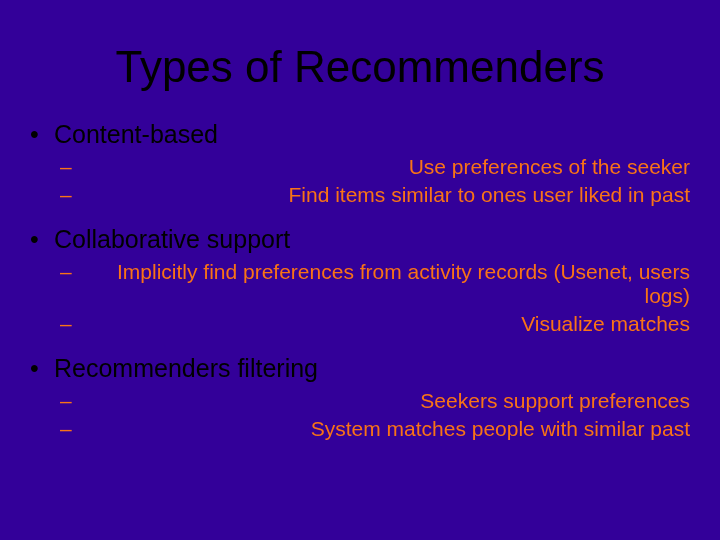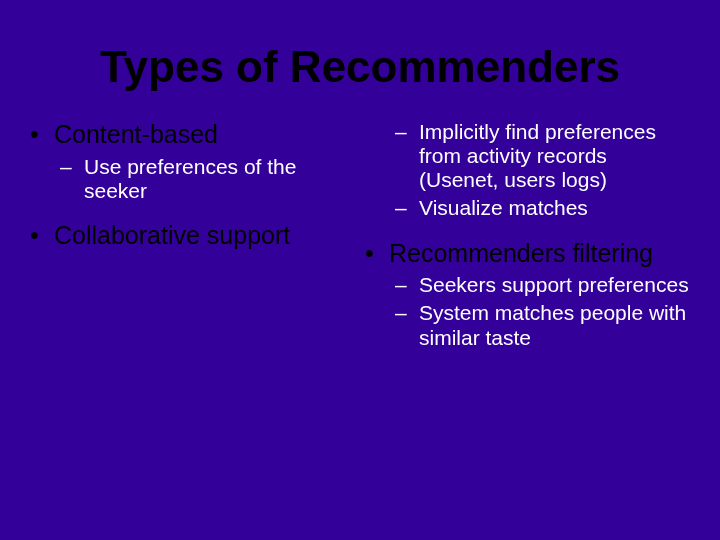--- a/index.html
+++ b/index.html
@@ -18,24 +18,25 @@
     box-sizing: border-box;
     position: relative;
   }
   .title {
     font-family: Verdana, Geneva, sans-serif;
     font-size: 44px;
     color: #000000;
     text-align: center;
     padding-top: 42px;
     padding-bottom: 28px;
-    font-weight: 700;
+    font-weight: 400;
   }
   .columns {
     display: flex;
+    flex-direction: column;
     padding: 0 20px 0 30px;
   }
   .col {
     flex: 1;
     padding-right: 10px;
   }
   .bullet-1 {
     position: relative;
     font-family: Verdana, Geneva, sans-serif;
     font-size: 25px;
@@ -48,25 +49,26 @@
     content: "•";
     position: absolute;
     left: 0px;
     top: 0px;
     font-size: 25px;
   }
   .bullet-2 {
     position: relative;
     font-family: Verdana, Geneva, sans-serif;
     font-size: 21px;
-    color: #ffffff;
+    color: #f97316;
     padding-left: 24px;
     margin-left: 30px;
     line-height: 1.15;
     margin-bottom: 4px;
+    text-align: right;
   }
   .bullet-2::before {
     content: "–";
     position: absolute;
     left: 0px;
     top: 0px;
     font-size: 21px;
   }
   .spacer {
     height: 14px;
@@ -76,27 +78,28 @@
 <body>
 
 <div class="slide">
   <div class="title">Types of Recommenders</div>
 
   <div class="columns">
 
     <div class="col">
       <div class="bullet-1">Content-based</div>
       <div class="bullet-2">Use preferences of the seeker</div>
+      <div class="bullet-2">Find items similar to ones user liked in past</div>
       <div class="spacer"></div>
       <div class="bullet-1">Collaborative support</div>
     </div>
 
     <div class="col">
       <div class="bullet-2">Implicitly find preferences from activity records (Usenet, users logs)</div>
       <div class="bullet-2">Visualize matches</div>
       <div class="spacer"></div>
       <div class="bullet-1">Recommenders filtering</div>
       <div class="bullet-2">Seekers support preferences</div>
-      <div class="bullet-2">System matches people with similar taste</div>
+      <div class="bullet-2">System matches people with similar past</div>
     </div>
 
   </div>
 </div>
 
 </body></html>

